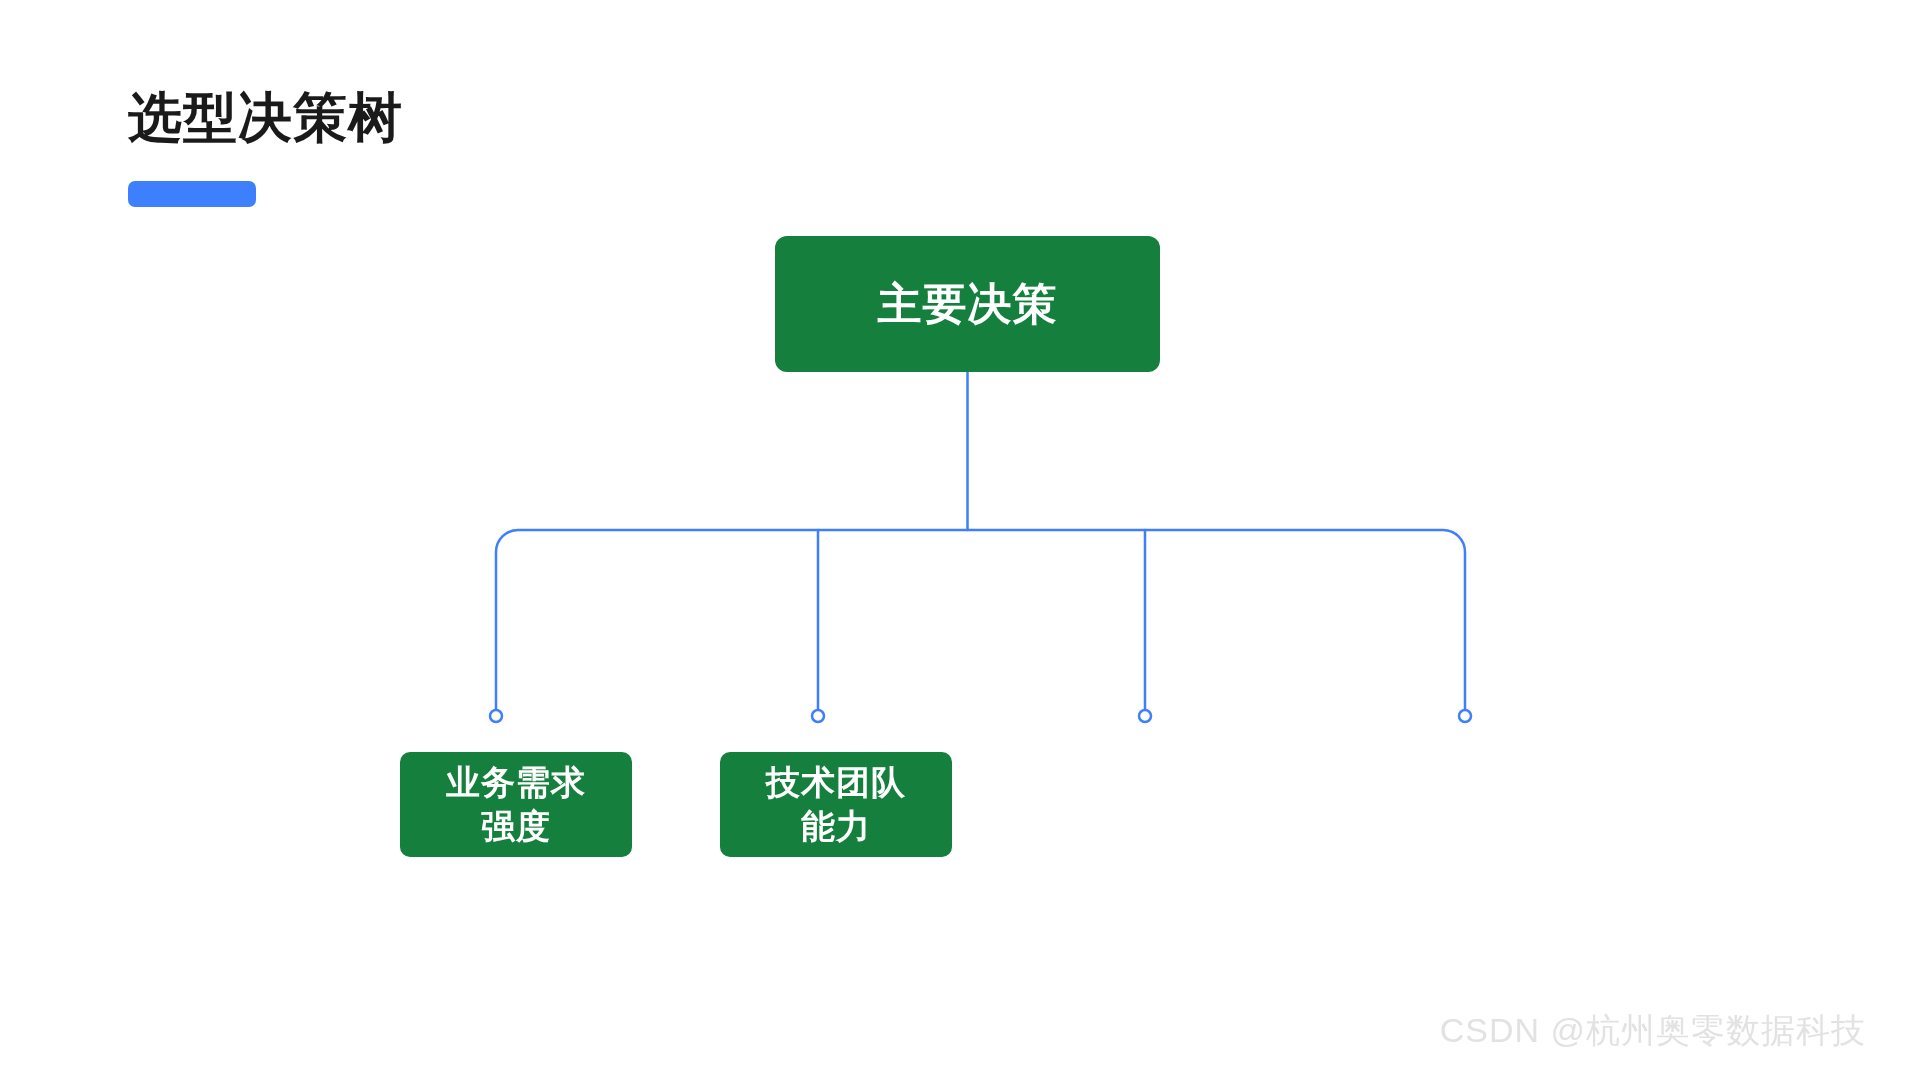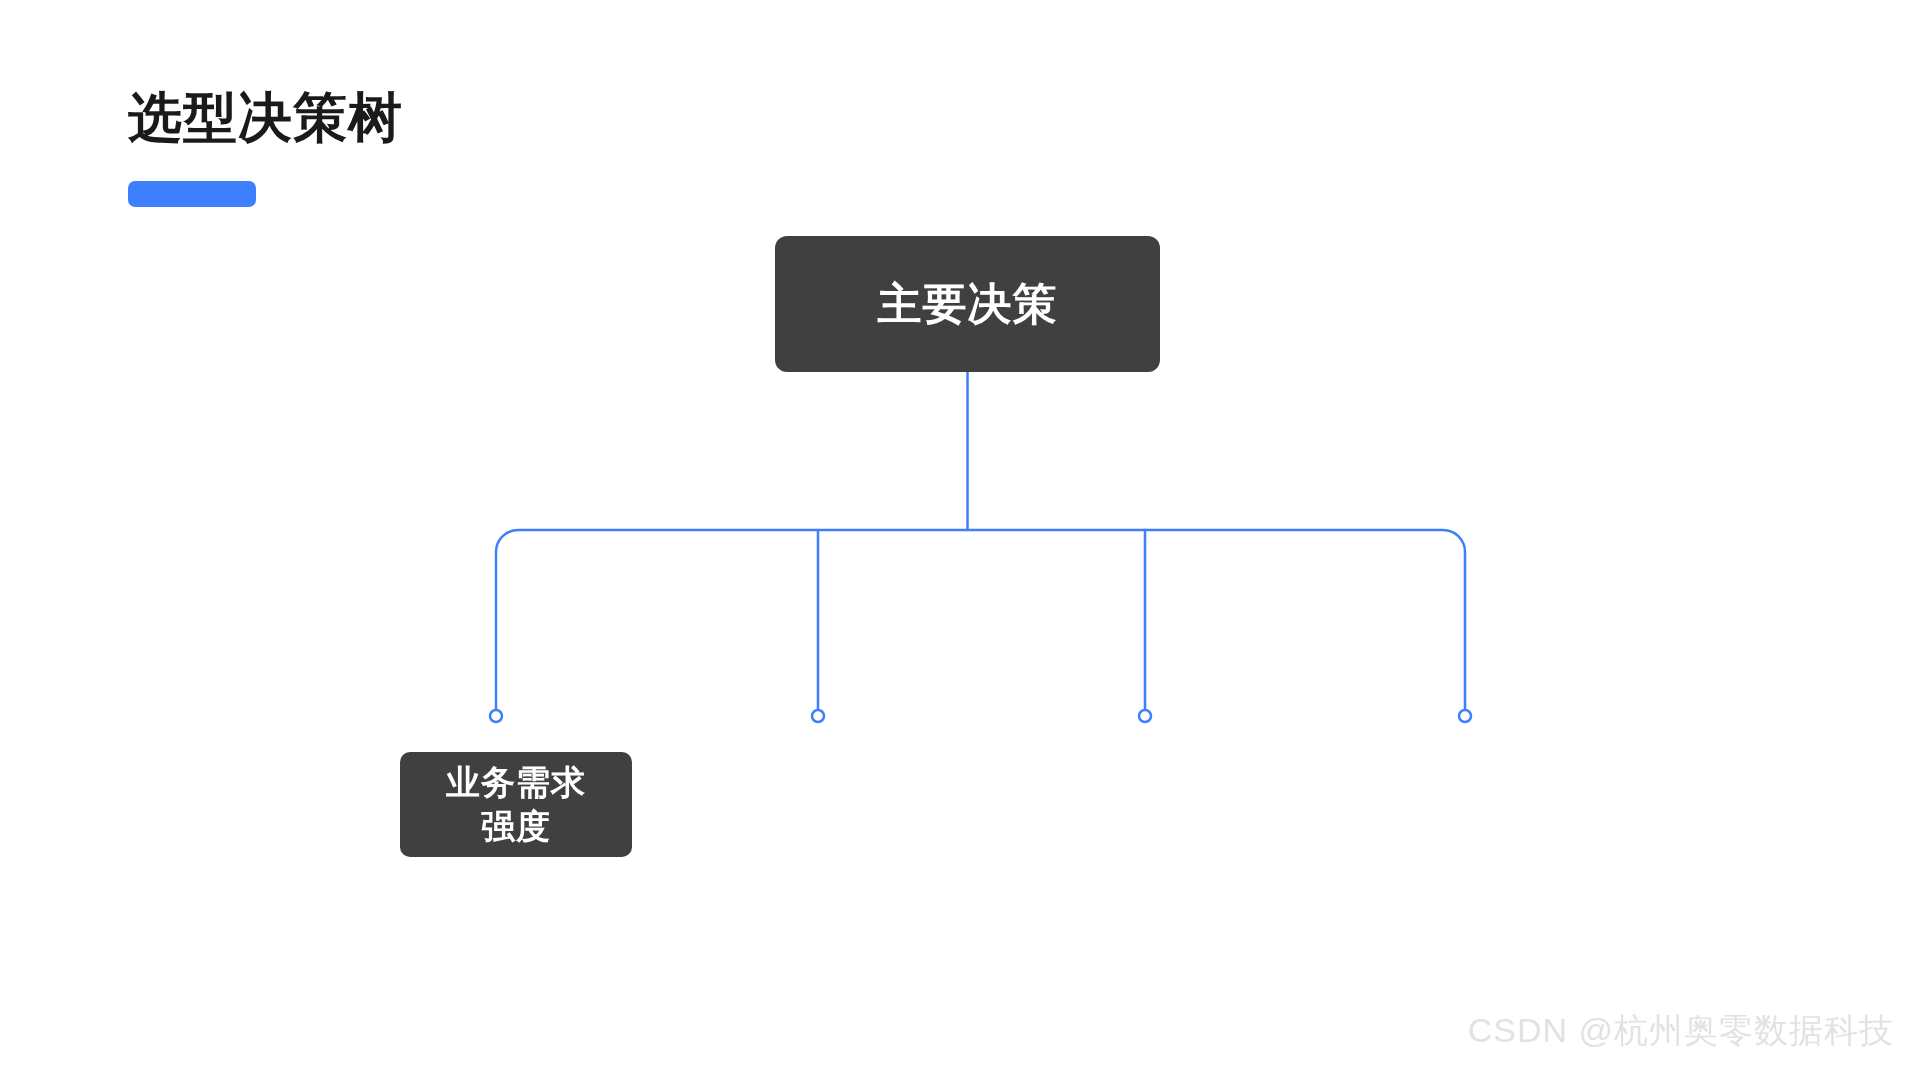--- a/index.html
+++ b/index.html
@@ -59,21 +59,21 @@
     left: 0;
     top: 0;
     width: 1920px;
     height: 1080px;
     pointer-events: none;
   }
 
   
   .node {
     position: absolute;
-    background: #404040;
+    background: #15803d;
     color: #ffffff;
     border-radius: 10px;
     display: flex;
     align-items: center;
     justify-content: center;
     text-align: center;
     box-sizing: border-box;
   }
   .node .node-label {
     font-weight: bold;
@@ -102,21 +102,21 @@
     font-size: 34px;
   }
   #leaf-0 { left: 400px; }
   #leaf-1 { left: 720px; }
   #leaf-2 { left: 1041px; }
   #leaf-3 { left: 1361px; }
 
   
   #watermark {
     position: absolute;
-    right: 26px;
+    right: 54px;
     bottom: 26px;
     font-size: 34px;
     color: #e2e2e2;
     letter-spacing: 1px;
     white-space: nowrap;
     user-select: none;
   }
 </style>
 </head>
 <body>
@@ -156,20 +156,24 @@
 
     <div class="node" id="root-node">
       <span class="node-label">主要决策</span>
     </div>
 
     <div class="node leaf-node" id="leaf-0">
       <span class="node-label">业务需求
 强度</span>
     </div>
 
+    <div class="node leaf-node" id="leaf-1">
+      <span class="node-label">技术团队
+能力</span>
+    </div>
 
 
 
   </div>
 
   <div id="watermark">CSDN @杭州奥零数据科技</div>
 
 </div>
 
 </body></html>

